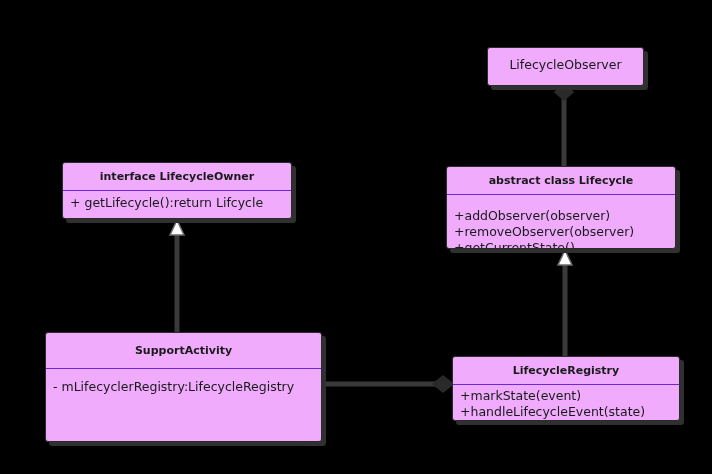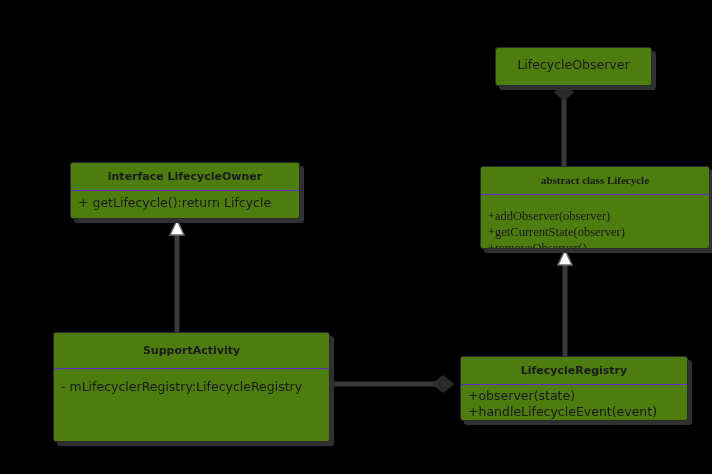--- a/index.html
+++ b/index.html
@@ -26,27 +26,26 @@
     position: absolute;
     left: 0; top: 0;
     width: 712px;
     height: 474px;
     z-index: 1;
   }
   
   .umlbox {
     position: absolute;
     z-index: 2;
-    background: #4d7c0f;
+    background: #f0abfc;
     border: 1px solid #2b2b2b;
     border-radius: 3px;
     box-shadow: 4px 4px 0 0 #303030;
     box-sizing: border-box;
     overflow: hidden;
-    margin-left: 8px;
   }
   .uml-title {
     font-weight: bold;
     font-size: 11px;
     color: #1a1a1a;
     text-align: center;
     padding: 6px 8px 6px 8px;
     line-height: 15px;
     white-space: nowrap;
   }
@@ -67,22 +66,22 @@
   #box-observer {
     left: 487px; top: 47px;
     width: 157px; height: 39px;
   }
   #box-observer .uml-title {
     font-weight: normal;
     padding-top: 9px;
     font-size: 12.5px;
   }
   #box-lifecycle {
-    left: 472px; top: 166px;
-    width: 230px; height: 83px; font-family: Liberation Serif, serif;
+    left: 446px; top: 166px;
+    width: 230px; height: 83px;
   }
   #box-owner {
     left: 62px; top: 162px;
     width: 230px; height: 57px;
   }
   #box-supportactivity {
     left: 45px; top: 332px;
     width: 277px; height: 110px;
   }
   #box-supportactivity .uml-title {
@@ -136,40 +135,40 @@
   </svg>
 
   <div class="umlbox" id="box-observer">
     <div class="uml-title">LifecycleObserver</div>
   </div>
 
   <div class="umlbox" id="box-lifecycle">
     <div class="uml-title">abstract class Lifecycle</div>
     <div class="uml-compartment uml-sep">
       <div class="uml-member">+addObserver(observer)</div>
-      <div class="uml-member">+getCurrentState(observer)</div>
-      <div class="uml-member">+removeObserver()</div>
+      <div class="uml-member">+removeObserver(observer)</div>
+      <div class="uml-member">+getCurrentState()</div>
     </div>
   </div>
 
   <div class="umlbox" id="box-owner">
     <div class="uml-title">interface LifecycleOwner</div>
     <div class="uml-compartment uml-sep">
       <div class="uml-member">+ getLifecycle():return Lifcycle</div>
     </div>
   </div>
 
   <div class="umlbox" id="box-supportactivity">
     <div class="uml-title">SupportActivity</div>
     <div class="uml-compartment uml-sep">
       <div class="uml-member">- mLifecyclerRegistry:LifecycleRegistry</div>
     </div>
   </div>
 
   <div class="umlbox" id="box-registry">
     <div class="uml-title">LifecycleRegistry</div>
     <div class="uml-compartment uml-sep">
-      <div class="uml-member">+observer(state)</div>
-      <div class="uml-member">+handleLifecycleEvent(event)</div>
+      <div class="uml-member">+markState(event)</div>
+      <div class="uml-member">+handleLifecycleEvent(state)</div>
     </div>
   </div>
 
 </div>
 
 </body></html>

